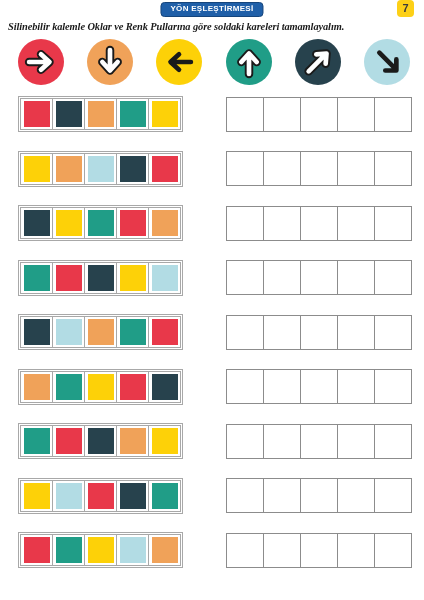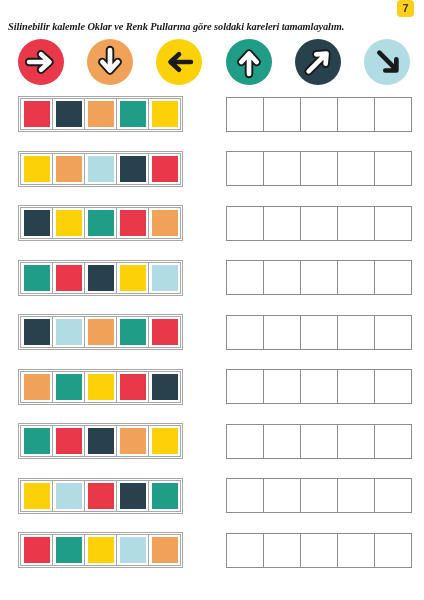--- a/index.html
+++ b/index.html
@@ -130,20 +130,21 @@
     box-sizing: border-box;
     margin-right: -1px;
     background: #ffffff;
   }
   .answer-cell:last-child { margin-right: 0; }
 </style>
 </head>
 <body>
 
 <div class="header-bar">
+  <div class="title-badge">YÖN EŞLEŞTİRMESİ</div>
   <div class="page-badge">7</div>
 </div>
 
 <div class="instruction">Silinebilir kalemle Oklar ve Renk Pullarına göre soldaki kareleri tamamlayalım.</div>
 
 <div class="arrow-row">
     <div class="arrow-circle" style="background: rgb(232, 56, 74);">
       <svg width="34" height="34" viewBox="0 0 40 40">
         <path d="M6,20 L28,20 M20,11 L30,20 L20,29" fill="none" stroke="#1a1a1a" stroke-width="10" stroke-linecap="round" stroke-linejoin="round"></path>
         <path d="M6,20 L28,20 M20,11 L30,20 L20,29" fill="none" stroke="#ffffff" stroke-width="5.5" stroke-linecap="round" stroke-linejoin="round"></path>

